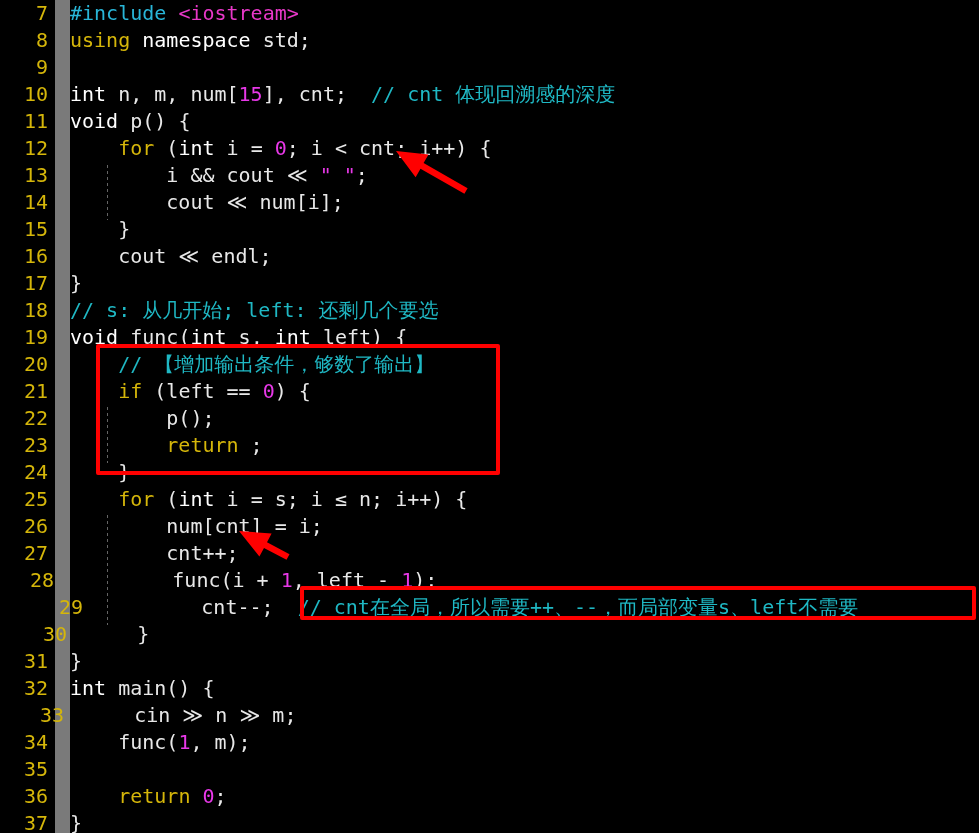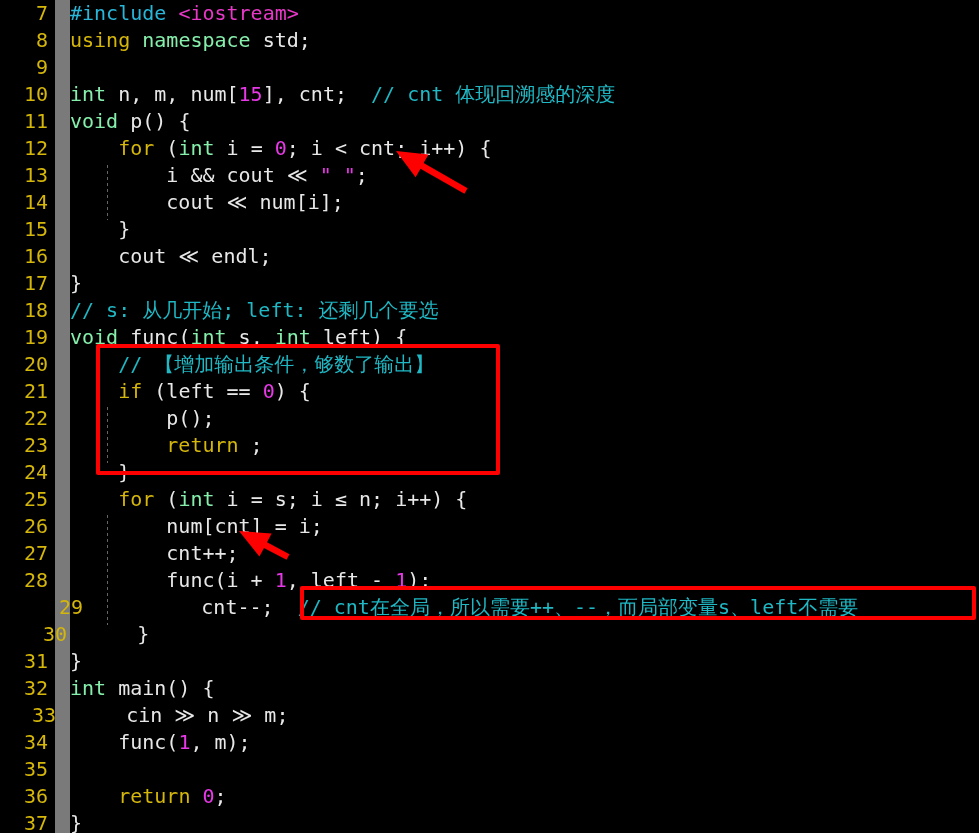--- a/index.html
+++ b/index.html
@@ -58,21 +58,21 @@
     top: 0;
     color: #e8e8e8;
     font-size: 20px;
     font-family: "DejaVu Sans Mono", monospace;
   }
 
   
   .tk-pre   { color: #29b6d8; }   
   .tk-hdr   { color: #e838c8; }   
   .tk-kw    { color: #d5b60a; }   
-  .tk-type  { color: #86efac; text-align: right; }   
+  .tk-type  { color: #ffffff; text-align: right; }   
   .tk-num   { color: #e838e8; }   
   .tk-str   { color: #e838e8; }   
   .tk-cmt   { color: #1fb8c4; }   
   .tk-pln   { color: #e8e8e8; }   
 
   
   .guide {
     position: absolute;
     width: 1px;
     background-image: linear-gradient(to bottom, #777 0px, #777 3px, transparent 3px, transparent 6px);
@@ -116,26 +116,26 @@
       <div class="row" style="top: 297px; position: absolute; left: 0px; width: 979px;"><span class="lineno">18</span><span class="linetext"><span class="tk-cmt">// s: 从几开始; left: 还剩几个要选</span></span></div>
       <div class="row" style="top: 324px; position: absolute; left: 0px; width: 979px;"><span class="lineno">19</span><span class="linetext"><span class="tk-type">void</span><span class="tk-pln"> func(</span><span class="tk-type">int</span><span class="tk-pln"> s, </span><span class="tk-type">int</span><span class="tk-pln"> left) {</span></span></div>
       <div class="row" style="top: 351px; position: absolute; left: 0px; width: 979px;"><span class="lineno">20</span><span class="linetext"><span class="tk-pln">    </span><span class="tk-cmt">// 【增加输出条件，够数了输出】</span></span></div>
       <div class="row" style="top: 378px; position: absolute; left: 0px; width: 979px;"><span class="lineno">21</span><span class="linetext"><span class="tk-pln">    </span><span class="tk-kw">if</span><span class="tk-pln"> (left == </span><span class="tk-num">0</span><span class="tk-pln">) {</span></span></div>
       <div class="row" style="top: 405px; position: absolute; left: 0px; width: 979px;"><span class="lineno">22</span><span class="linetext"><span class="tk-pln">        p();</span></span></div>
       <div class="row" style="top: 432px; position: absolute; left: 0px; width: 979px;"><span class="lineno">23</span><span class="linetext"><span class="tk-pln">        </span><span class="tk-kw">return</span><span class="tk-pln"> ;</span></span></div>
       <div class="row" style="top: 459px; position: absolute; left: 0px; width: 979px;"><span class="lineno">24</span><span class="linetext"><span class="tk-pln">    }</span></span></div>
       <div class="row" style="top: 486px; position: absolute; left: 0px; width: 979px;"><span class="lineno">25</span><span class="linetext"><span class="tk-pln">    </span><span class="tk-kw">for</span><span class="tk-pln"> (</span><span class="tk-type">int</span><span class="tk-pln"> i = s; i ≤ n; i++) {</span></span></div>
       <div class="row" style="top: 513px; position: absolute; left: 0px; width: 979px;"><span class="lineno">26</span><span class="linetext"><span class="tk-pln">        num[cnt] = i;</span></span></div>
       <div class="row" style="top: 540px; position: absolute; left: 0px; width: 979px;"><span class="lineno">27</span><span class="linetext"><span class="tk-pln">        cnt++;</span></span></div>
-      <div class="row" style="top: 567px; position: absolute; left: 0px; width: 909px;"><span class="lineno">28</span><span class="linetext"><span class="tk-pln">        func(i + </span><span class="tk-num">1</span><span class="tk-pln">, left - </span><span class="tk-num">1</span><span class="tk-pln">);</span></span></div>
+      <div class="row" style="top: 567px; position: absolute; left: 6px; width: 909px;"><span class="lineno">28</span><span class="linetext"><span class="tk-pln">        func(i + </span><span class="tk-num">1</span><span class="tk-pln">, left - </span><span class="tk-num">1</span><span class="tk-pln">);</span></span></div>
       <div class="row" style="top: 594px; position: absolute; left: 0px; width: 979px; margin-left: 35px;"><span class="lineno">29</span><span class="linetext"><span class="tk-pln">        cnt--;  </span><span class="tk-cmt">// </span><span class="tk-cmt">cnt在全局，所以需要++、--，而局部变量s、left不需要</span></span></div>
       <div class="row" style="top: 621px; position: absolute; left: 0px; width: 979px; margin-left: 19px;"><span class="lineno">30</span><span class="linetext"><span class="tk-pln">    }</span></span></div>
       <div class="row" style="top: 648px; position: absolute; left: 0px; width: 979px;"><span class="lineno">31</span><span class="linetext"><span class="tk-pln">}</span></span></div>
       <div class="row" style="top: 675px; position: absolute; left: 0px; width: 979px;"><span class="lineno">32</span><span class="linetext"><span class="tk-type">int</span><span class="tk-pln"> main() {</span></span></div>
-      <div class="row" style="top: 702px; position: absolute; left: 8px; width: 816px;"><span class="lineno">33</span><span class="linetext"><span class="tk-pln">    cin ≫ n ≫ m;</span></span></div>
+      <div class="row" style="top: 702px; position: absolute; left: 16px; width: 816px;"><span class="lineno">33</span><span class="linetext"><span class="tk-pln">    cin ≫ n ≫ m;</span></span></div>
       <div class="row" style="top: 729px; position: absolute; left: 0px; width: 979px;"><span class="lineno">34</span><span class="linetext"><span class="tk-pln">    func(</span><span class="tk-num">1</span><span class="tk-pln">, m);</span></span></div>
       <div class="row" style="top: 756px; position: absolute; left: 0px; width: 979px;"><span class="lineno">35</span><span class="linetext"><span class="tk-pln"></span></span></div>
       <div class="row" style="top: 783px; position: absolute; left: 0px; width: 979px;"><span class="lineno">36</span><span class="linetext"><span class="tk-pln">    </span><span class="tk-kw">return</span><span class="tk-pln"> </span><span class="tk-num">0</span><span class="tk-pln">;</span></span></div>
       <div class="row" style="top: 810px; position: absolute; left: 0px; width: 979px;"><span class="lineno">37</span><span class="linetext"><span class="tk-pln">}</span></span></div>
     </div>
 
   <div class="guide" style="left:107px; top:165px; height:55px;"></div>
   <div class="guide" style="left:107px; top:407px; height:56px;"></div>
   <div class="guide" style="left:107px; top:515px; height:110px;"></div>
 

